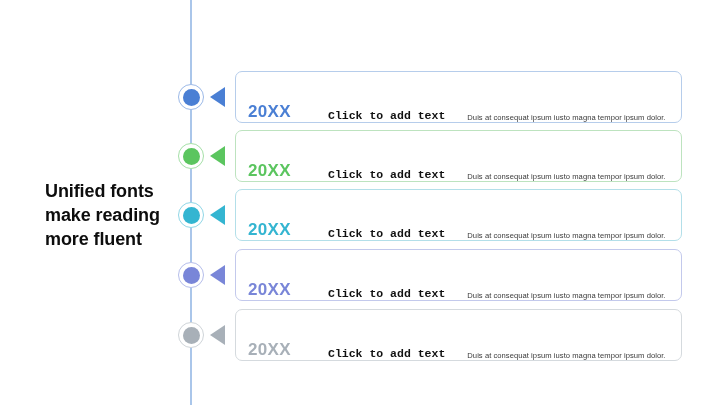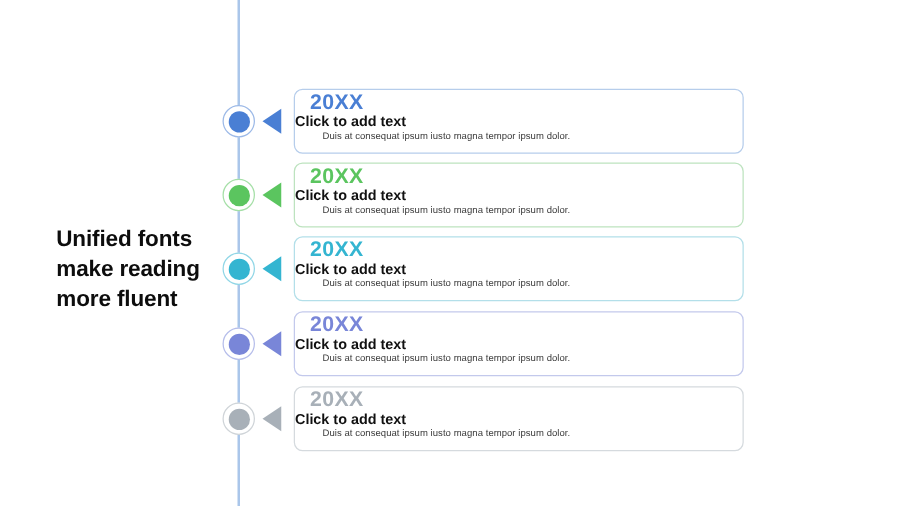--- a/index.html
+++ b/index.html
@@ -92,47 +92,47 @@
     width: 0;
     height: 0;
     border-top: 10px solid transparent;
     border-bottom: 10px solid transparent;
     border-right: 15px solid currentColor;
   }
 
   .card {
     position: absolute;
     left: 235px;
-    width: 360px;
+    width: 447px;
     height: 52px;
     box-sizing: border-box;
     background: #ffffff;
     border-radius: 7px;
     border: 1px solid #cfd8e6;
     display: flex;
-    align-items: flex-start;
-    flex-direction: column;
+    align-items: flex-end;
   }
 
   .year {
     flex: 0 0 auto;
     width: 92px;
     padding-left: 12px;
     box-sizing: border-box;
     font-size: 17px;
     font-weight: bold;
     letter-spacing: 0.3px;
   }
 
   .card-title {
     flex: 0 0 auto;
     font-size: 11.5px;
     font-weight: bold;
     color: #111111;
     white-space: nowrap;
+    font-family: Liberation Mono, monospace;
   }
 
   .card-desc {
     flex: 1 1 auto;
     font-size: 7.6px;
     color: #3a3a3a;
     white-space: nowrap;
     padding-left: 22px;
     letter-spacing: 0.05px;
   }

